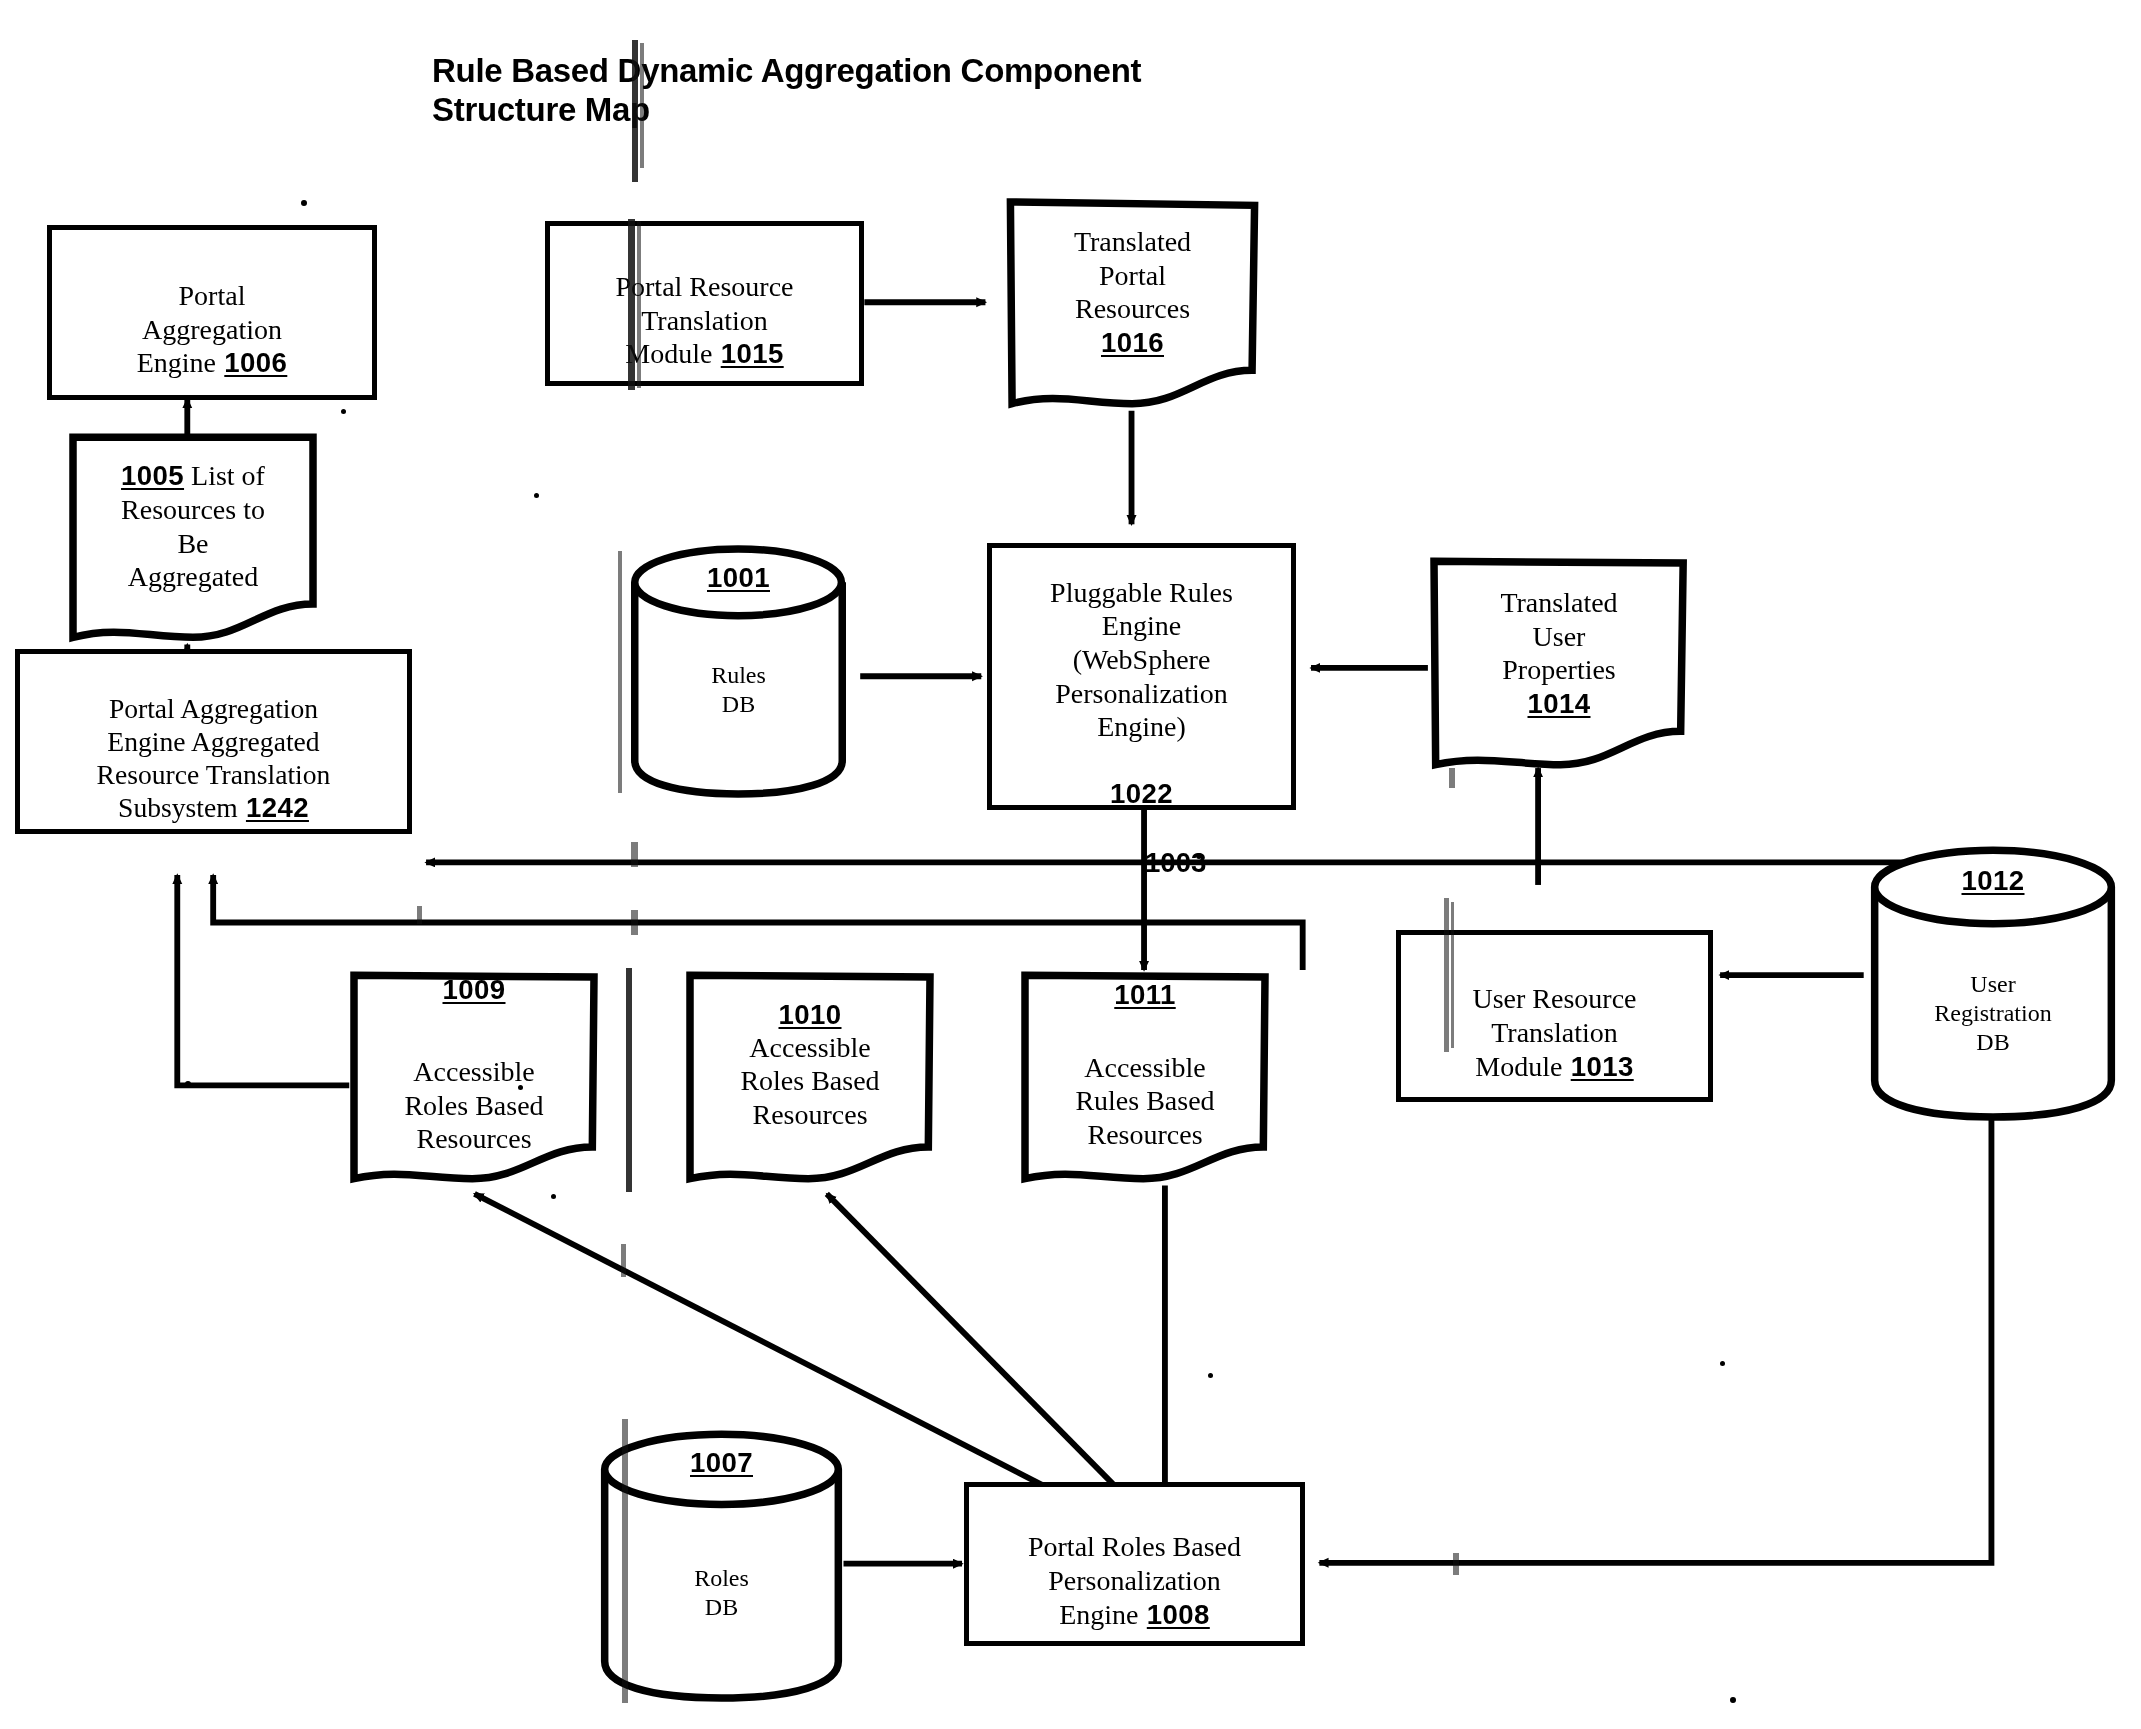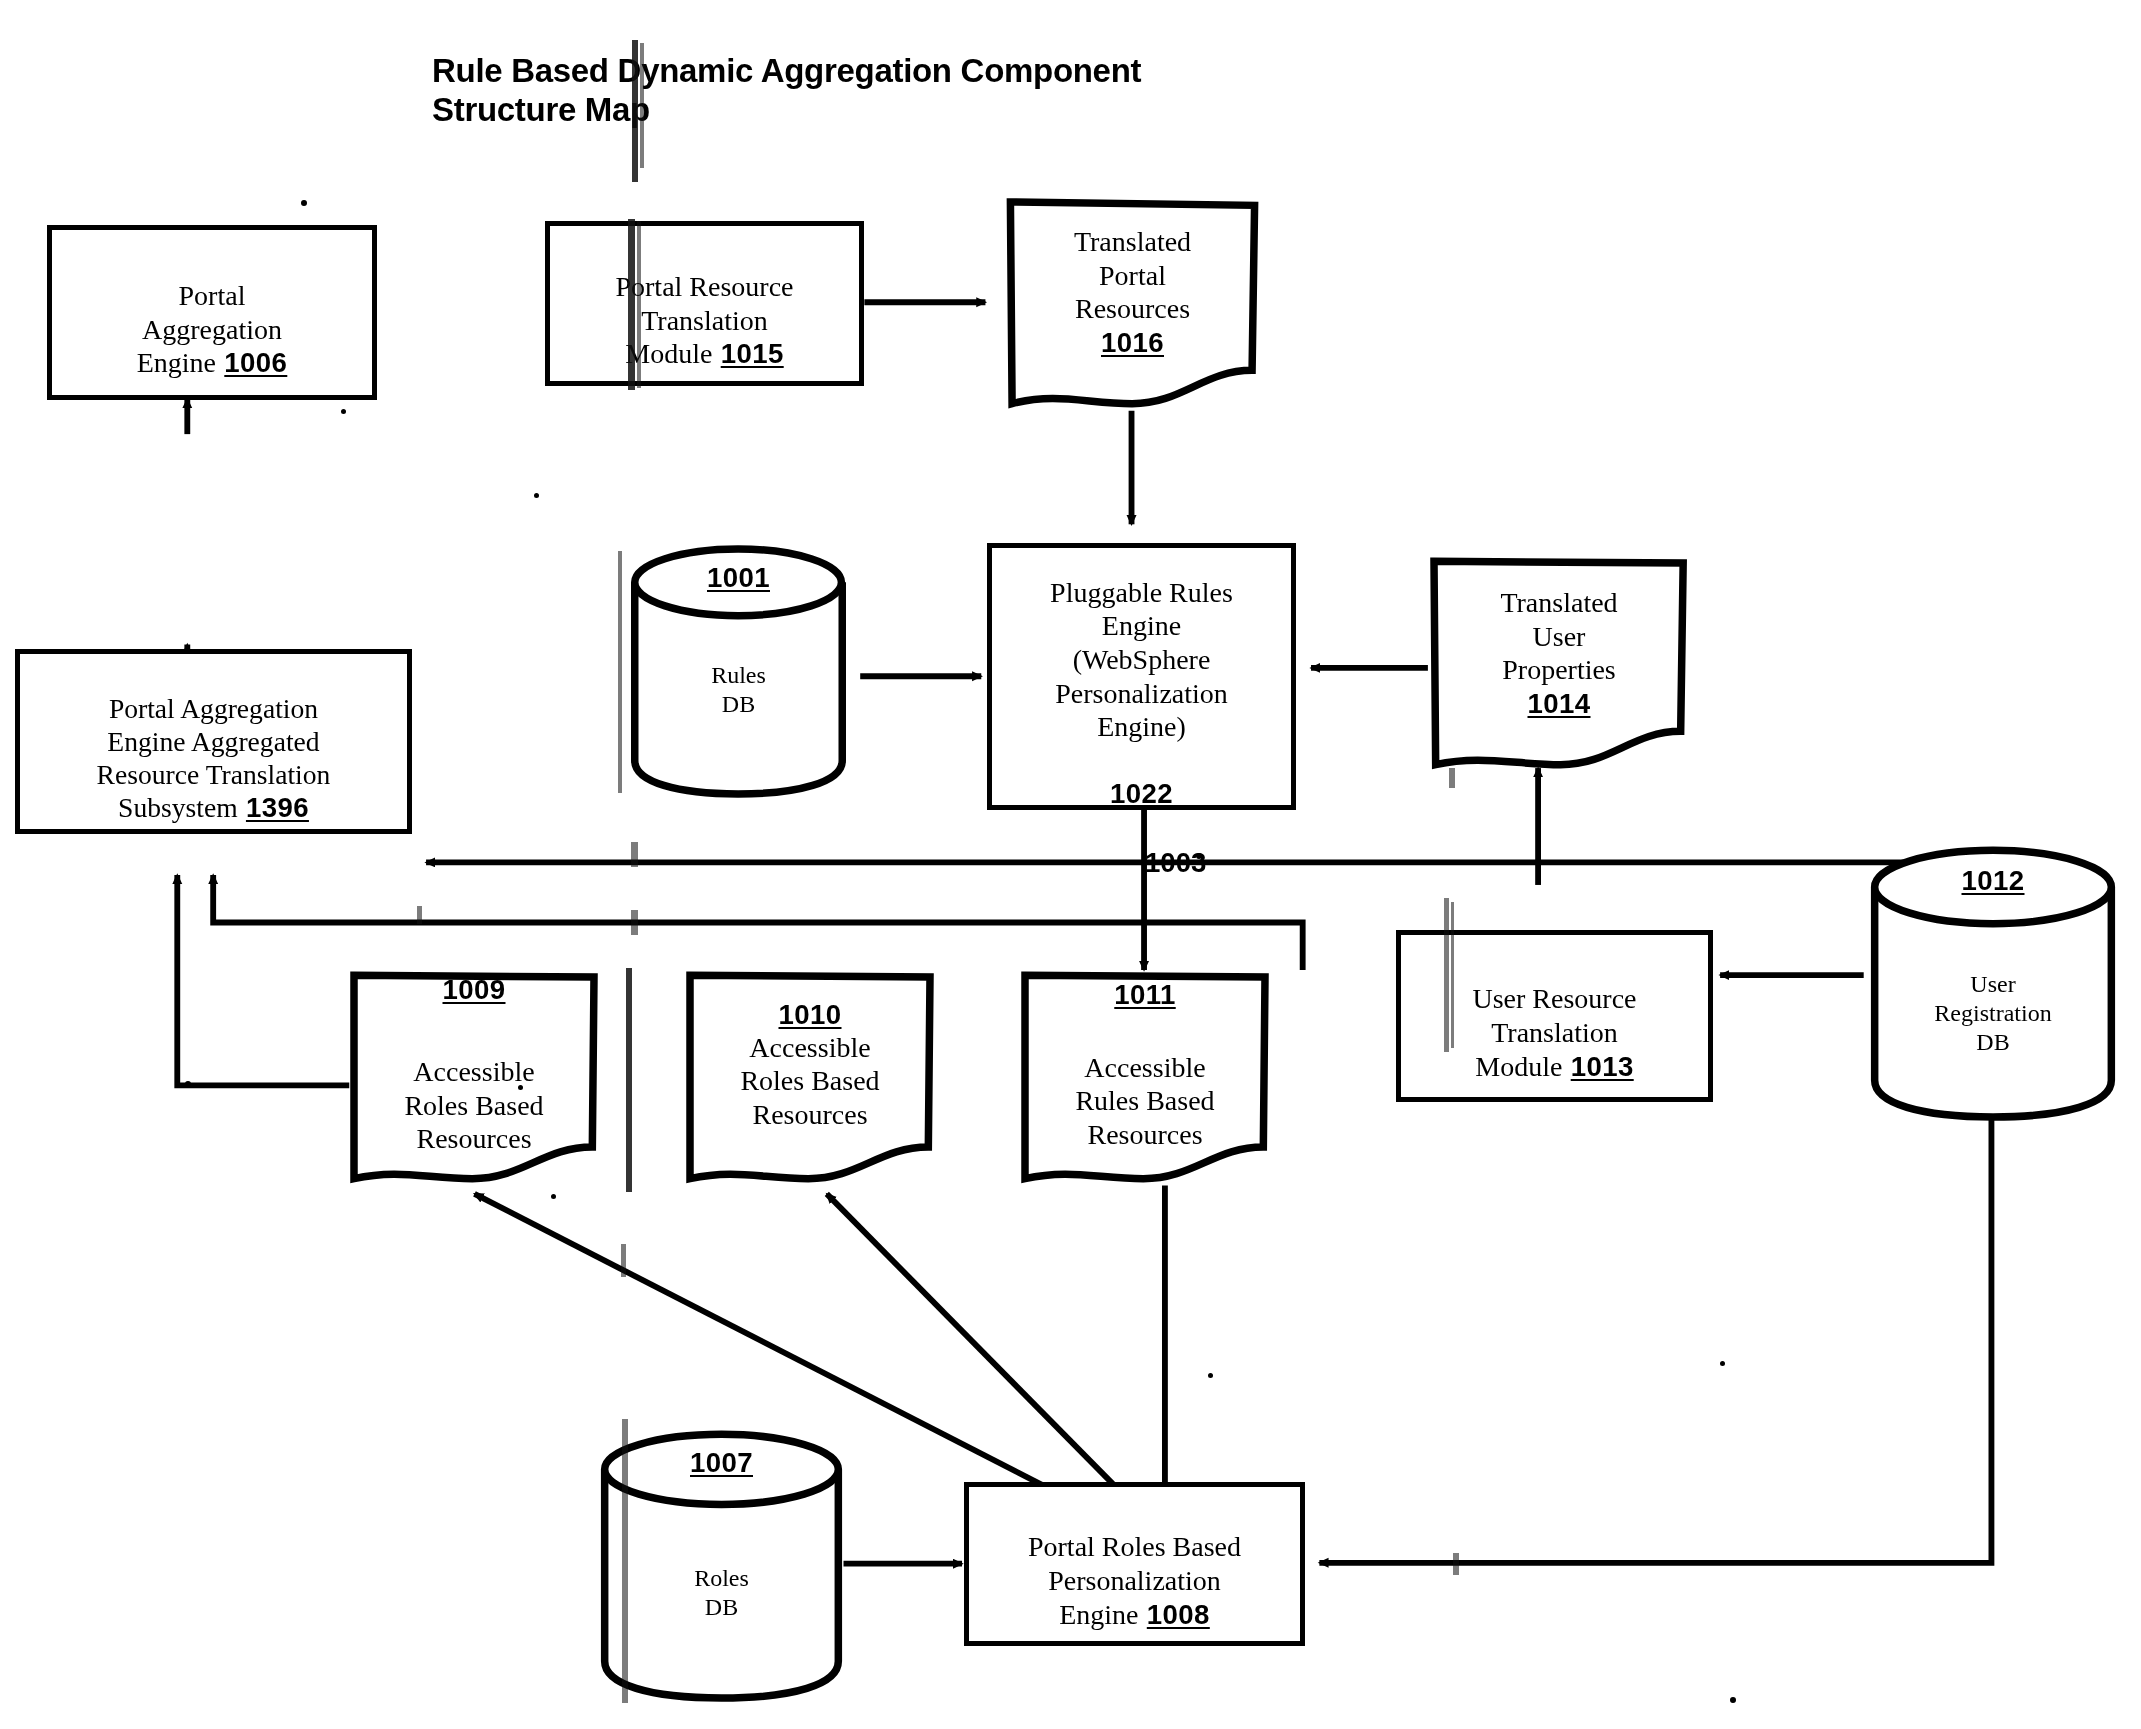--- a/index.html
+++ b/index.html
@@ -127,27 +127,39 @@
   </svg>
 
   <div class="node box" style="left:47px;top:225px;width:330px;height:175px;">
     <div class="lbl">
       <span>Portal
 Aggregation
 Engine</span><span class="ref ref-inline">1006</span>
     </div>
   </div>
 
+  <div class="doc" style="left:68px;top:432px;width:250px;height:214px;">
+    <svg width="250" height="214" viewBox="0 0 300 256" aria-hidden="true">
+      <path d="M6,6 L294,6 L294,206 C236,206 210,246 150,246 C96,246 60,232 6,246 Z" fill="#fff" stroke="#000" stroke-width="9" stroke-linejoin="miter"></path>
+    </svg>
+    <div class="doc-txt">
+      <div><span class="ref">1005</span>
+      <span style="white-space:pre-line;">List of
+Resources to
+Be
+Aggregated</span></div>
+    </div>
+  </div>
 
   <div class="node box" style="left:15px;top:649px;width:397px;height:185px;">
     <div class="lbl" style="font-size:27.6px;">
       <span>Portal Aggregation
 Engine Aggregated
 Resource Translation
-Subsystem</span><span class="ref ref-inline">1396</span>
+Subsystem</span><span class="ref ref-inline">1242</span>
     </div>
   </div>
 
   <div class="node box" style="left:545px;top:221px;width:319px;height:165px;">
     <div class="lbl">
       <span>Portal Resource
 Translation
 Module</span><span class="ref ref-inline">1015</span>
     </div>
   </div>

